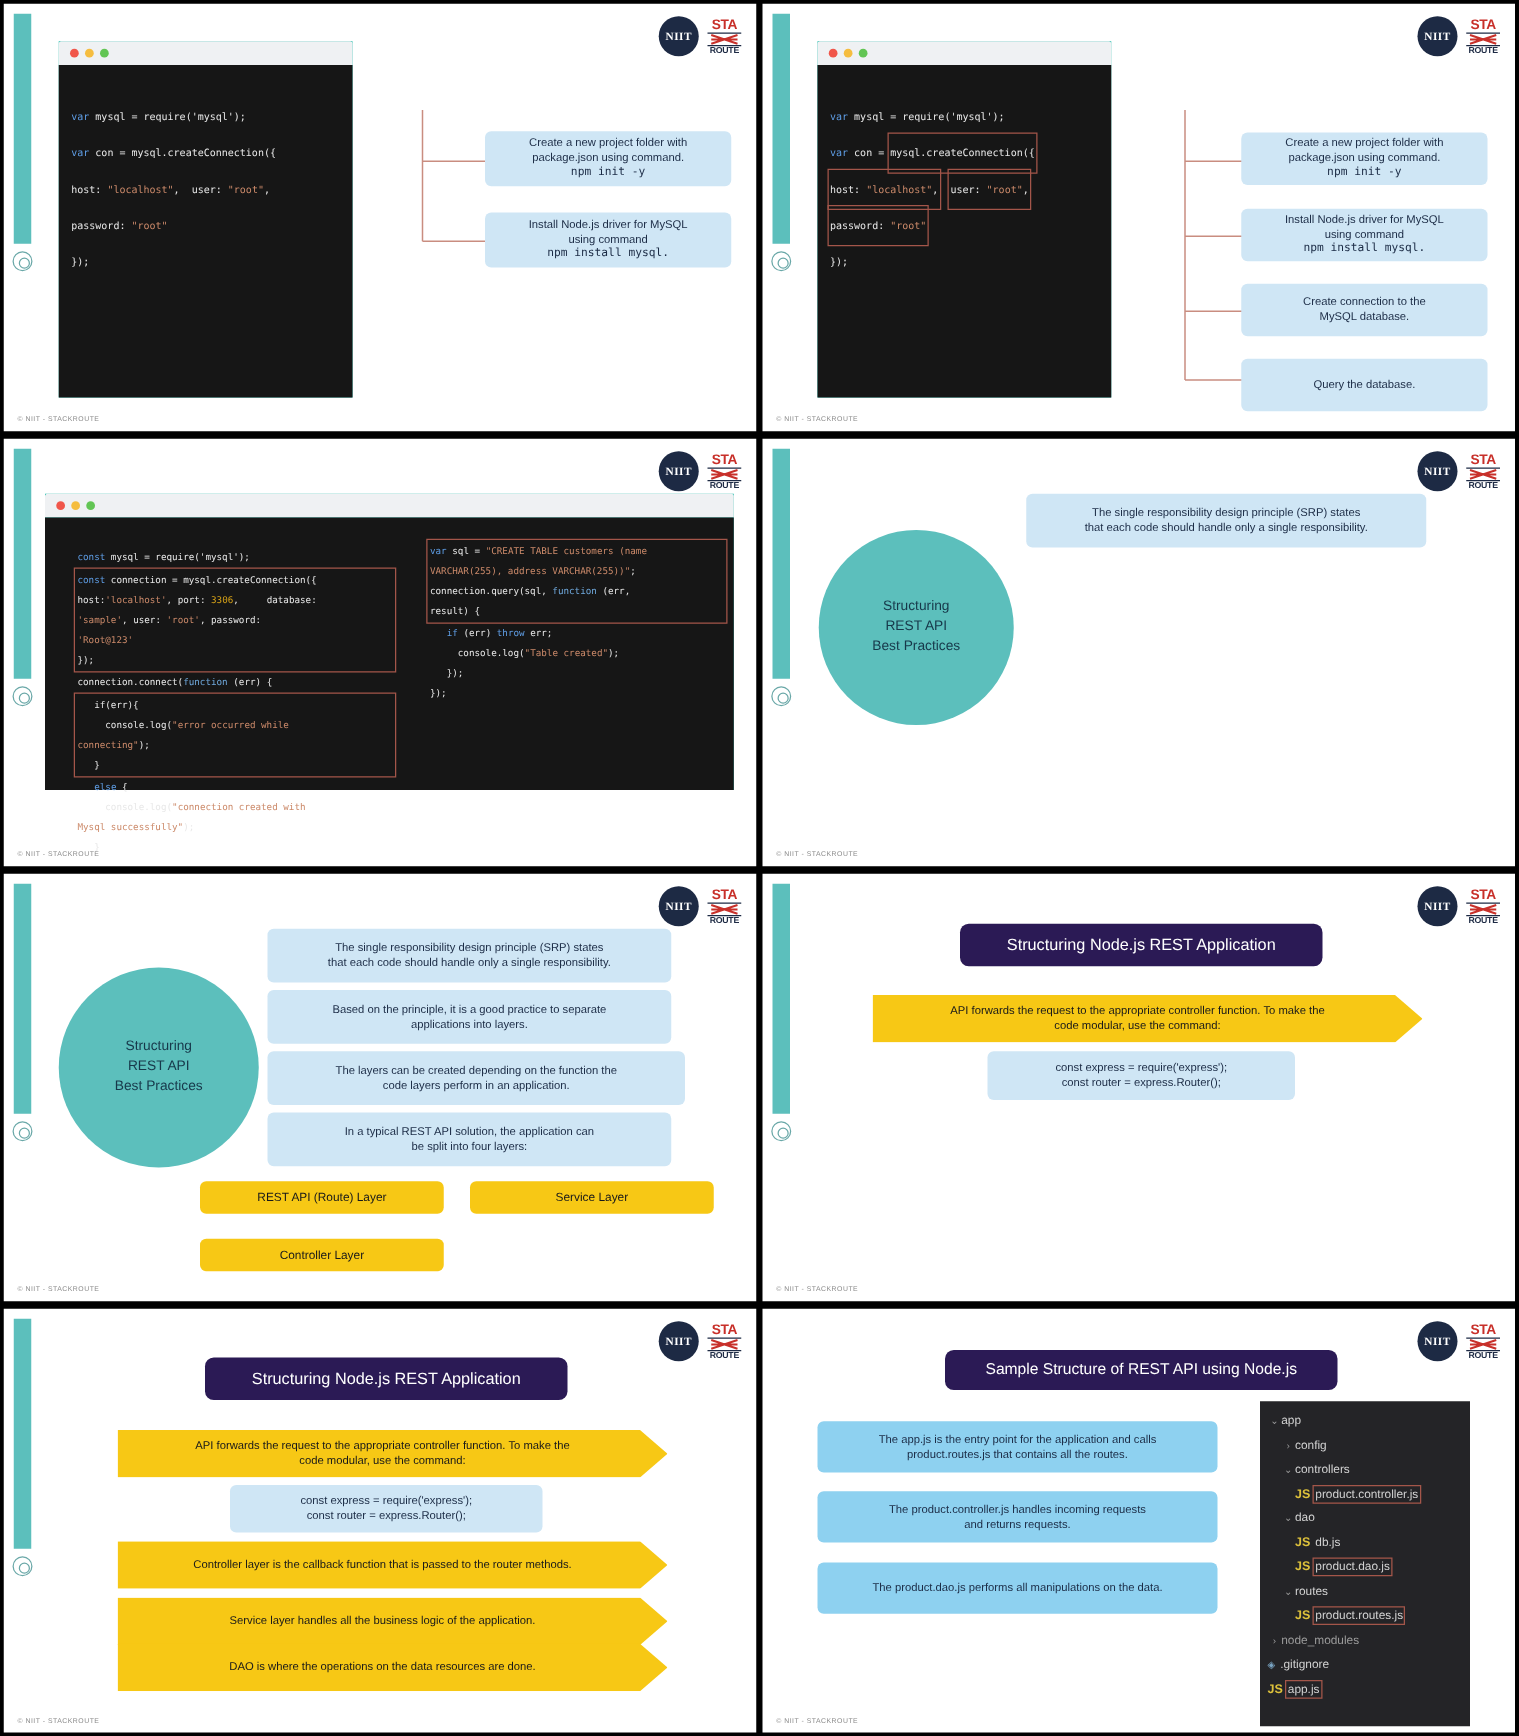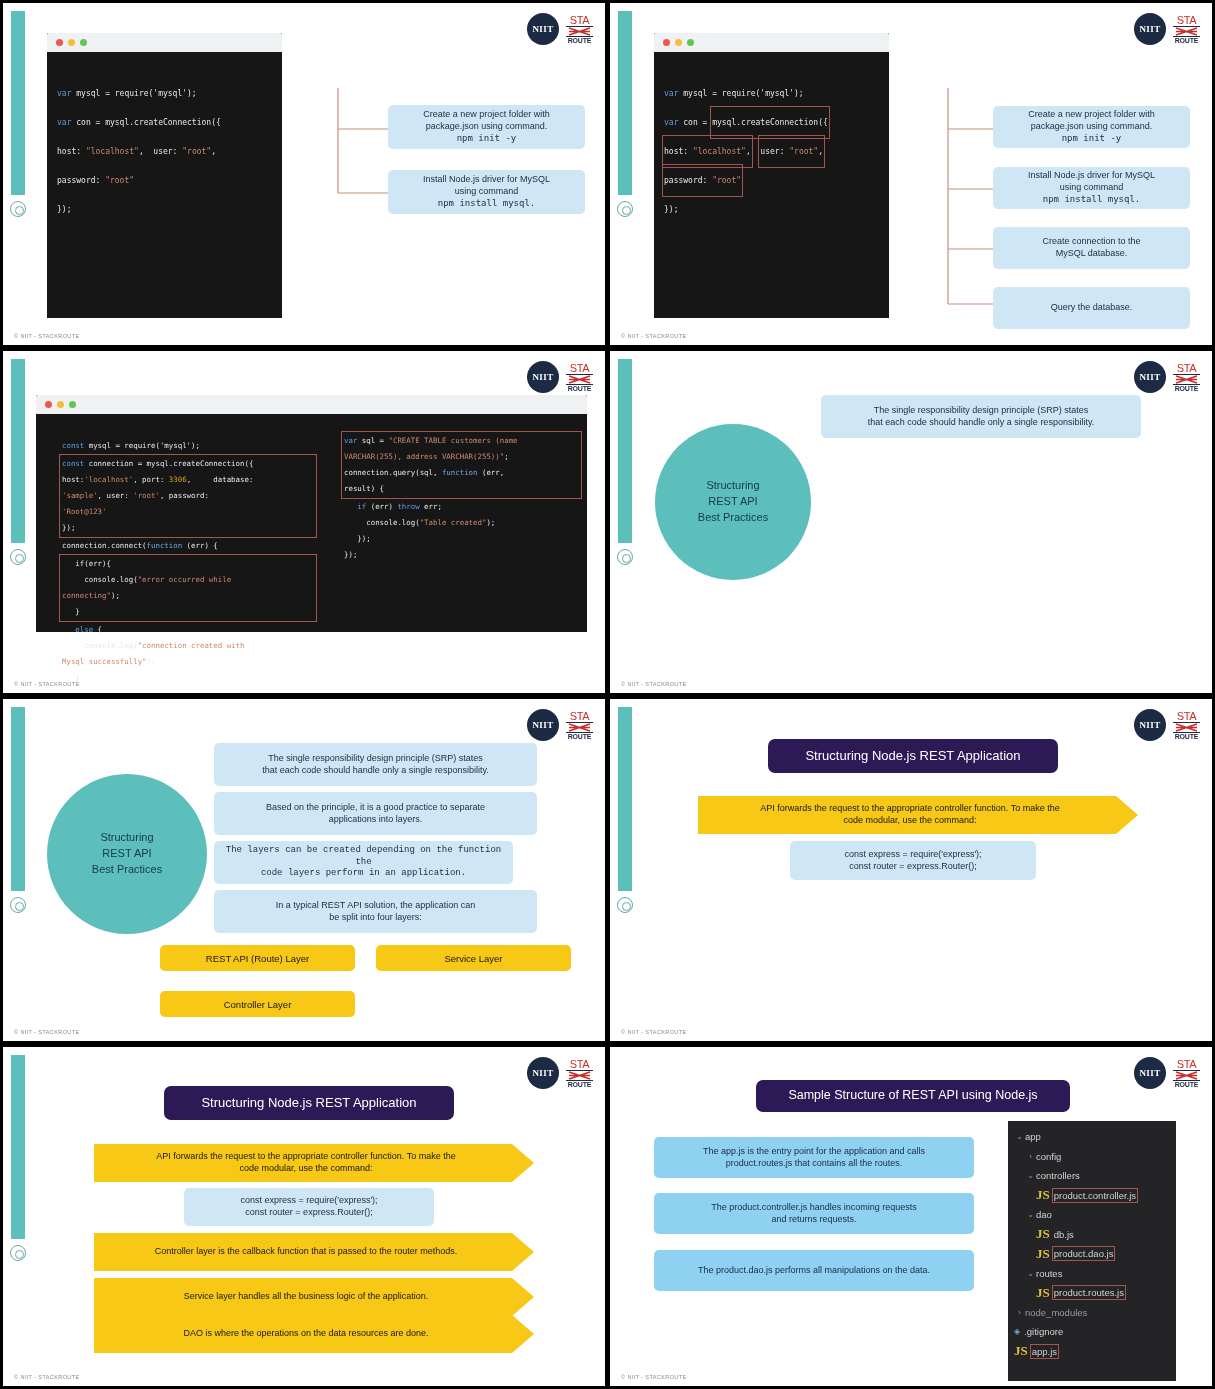--- a/index.html
+++ b/index.html
@@ -43,21 +43,21 @@
     display: flex; align-items: center; gap: 7px;
   }
   .niit-badge {
     width: 32px; height: 32px; border-radius: 50%;
     background: #1d2a44;
     display: flex; align-items: center; justify-content: center;
     color: #fff; font-weight: bold; font-size: 9px; letter-spacing: .4px;
     font-family: "Liberation Serif", serif;
   }
   .sr-logo { width: 27px; text-align: center; line-height: 1; }
-  .sr-logo .l1 { font-size: 11px; font-weight: normal; color: #c8302a; letter-spacing: -0.3px;
+  .sr-logo .l1 { font-size: 11px; font-weight: bold; color: #c8302a; letter-spacing: -0.3px;
      border-bottom: 1.6px solid #1d2a44; display:block;text-align:center; }
   .sr-logo .l2 { display:block; height: 9px; position: relative; }
   .sr-logo .l2 svg { display:block; }
   .sr-logo .l3 { font-size: 7px; font-weight: bold; color: #1d2a44; display:block;
      border-top: 1.6px solid #1d2a44; letter-spacing: -0.2px;}
   .footer {
     position: absolute; left: 11px; bottom: 6px;
     font-size: 5.5px; color: #8a8a8a; letter-spacing: .4px;
   }
   
@@ -116,22 +116,22 @@
   .conn { position: absolute; }
   
   .tree {
     position: absolute; background: #242427;
     font-family: "Liberation Sans", sans-serif;
     color: #d2d2d2;
     padding: 6px 4px 6px 6px;
   }
   .tree-row { display: flex; align-items: center; height: 19.5px; font-size: 9.5px; white-space: nowrap; }
   .tw { display: inline-block; width: 11px; color: #9a9a9a; font-size: 8px; text-align:center; }
-  .jsico { color: #ddc13b; font-weight: bold; font-size: 13px; margin-right: 4px;
-           font-family: Liberation Serif, serif; }
+  .jsico { color: #ddc13b; font-weight: bold; font-size: 10px; margin-right: 4px;
+           font-family: Liberation Sans, sans-serif; }
   .gico { color: #7aa5c4; font-size: 8px; margin-right: 4px; }
   .boxed { outline: 1.1px solid #a4564a; outline-offset: 1.5px; }
 </style>
 </head>
 <body>
 
 <div class="deck">
 
   <div class="slide">
     <div class="teal-bar"></div>
@@ -378,21 +378,21 @@
     </div>
 
     <div class="bluebox" style="left:211px; top:44px; width:323px; height:43px; font-size:9px;">
       <div>The single responsibility design principle (SRP) states</div>
       <div>that each code should handle only a single responsibility.</div>
     </div>
     <div class="bluebox" style="left:211px; top:93px; width:323px; height:43px; font-size:9px;">
       <div>Based on the principle, it is a good practice to separate</div>
       <div>applications into layers.</div>
     </div>
-    <div class="bluebox" style="left:211px; top:142px; width:299px; height:43px; font-size:9px;font-family:Liberation Mono, monospace;">
+    <div class="bluebox" style="left:211px; top:142px; width:334px; height:43px; font-size:9px;">
       <div>The layers can be created depending on the function the</div>
       <div>code layers perform in an application.</div>
     </div>
     <div class="bluebox" style="left:211px; top:191px; width:323px; height:43px; font-size:9px;">
       <div>In a typical REST API solution, the application can</div>
       <div>be split into four layers:</div>
     </div>
 
     <div class="pill" style="left:157px; top:246px; width:195px; height:26px; font-size:9.5px;">
       <span>REST API (Route) Layer</span>

